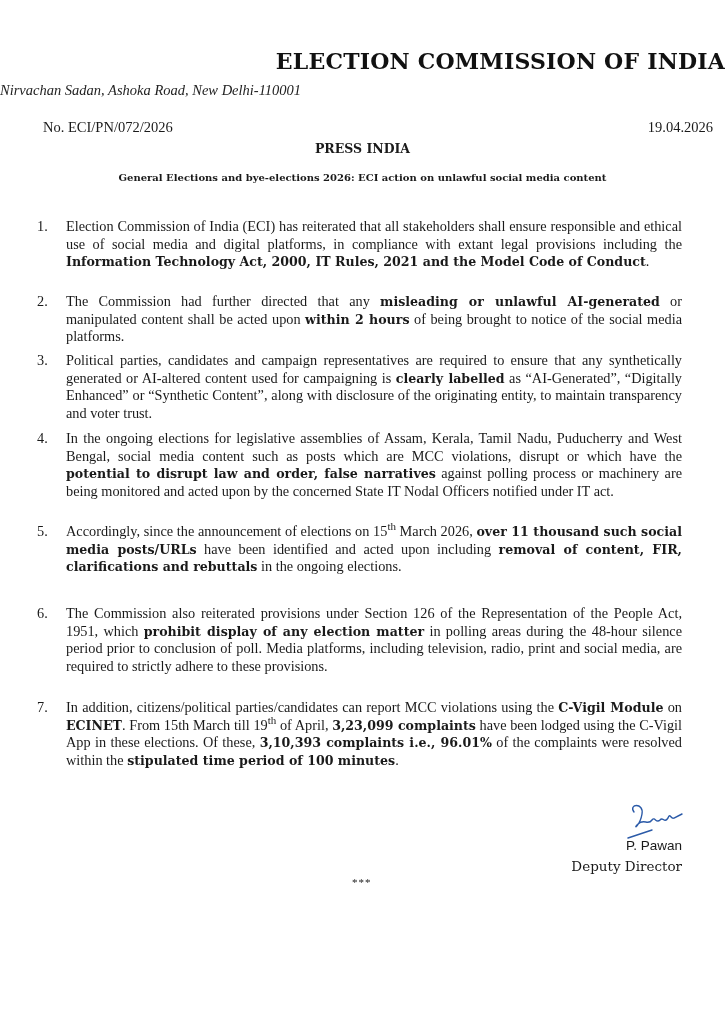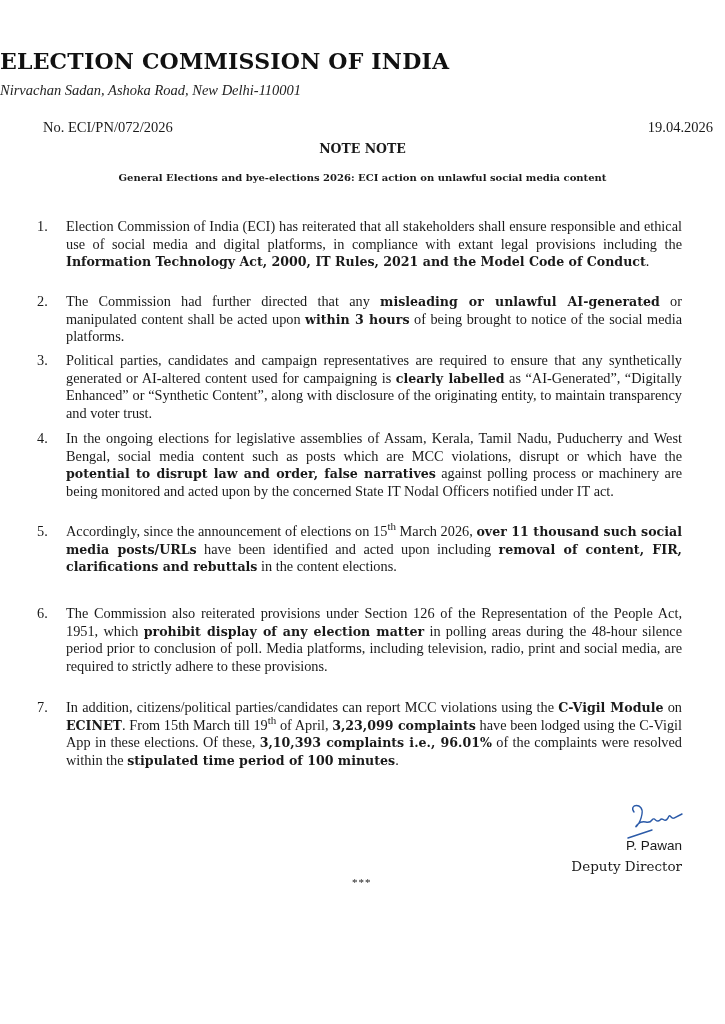--- a/index.html
+++ b/index.html
@@ -3,21 +3,21 @@
 <meta charset="utf-8">
 <style>
   html, body { margin:0; padding:0; background:#ffffff; }
   body {
     width:725px; height:1024px; position:relative; overflow:hidden;
     font-family: "Liberation Serif", "DejaVu Serif", serif;
     color:#1a1a1a;
   }
   .page { position:absolute; left:0; top:0; width:725px; height:1024px; }
   .title {
-    position:absolute; left:0; width:725px; top:48px; text-align:left;
+    position:absolute; left:0; width:725px; top:48px; text-align:right;
     font-family: "DejaVu Serif", serif; font-weight:bold; font-size:22px;
     letter-spacing:0.2px; color:#111;
   }
   .address {
     position:absolute; left:0; width:725px; top:82px; 
     font-style:italic; font-size:14.5px; color:#222;
   }
   .refno { position:absolute; left:43px; top:119px; font-size:14.5px; }
   .date { position:absolute; right:12px; top:119px; font-size:14.5px; }
   .press-note {
@@ -44,42 +44,42 @@
 </head>
 <body>
 
 <div class="page">
   <div class="title">ELECTION COMMISSION OF INDIA</div>
   <div class="address">Nirvachan Sadan, Ashoka Road, New Delhi-110001</div>
 
   <div class="refno">No. ECI/PN/072/2026</div>
   <div class="date">19.04.2026</div>
 
-  <div class="press-note">NOTE NOTE</div>
+  <div class="press-note">PRESS INDIA</div>
   <div class="subject">General Elections and bye-elections 2026: ECI action on unlawful social media content</div>
 
   <div class="para" style="top:218px">
     <span class="num">1.</span>
     <span class="txt"><span>Election Commission of India (ECI) has reiterated that all stakeholders shall ensure responsible and ethical use of social media and digital platforms, in compliance with extant legal provisions including the </span><b>Information Technology Act, 2000, IT Rules, 2021 and the Model Code of Conduct</b><span>.</span></span>
   </div>
   <div class="para" style="top:293px">
     <span class="num">2.</span>
-    <span class="txt"><span>The Commission had further directed that any </span><b>misleading or unlawful AI-generated</b><span> or manipulated content shall be acted upon </span><b>within 3 hours</b><span> of being brought to notice of the social media platforms.</span></span>
+    <span class="txt"><span>The Commission had further directed that any </span><b>misleading or unlawful AI-generated</b><span> or manipulated content shall be acted upon </span><b>within 2 hours</b><span> of being brought to notice of the social media platforms.</span></span>
   </div>
   <div class="para" style="top:352px">
     <span class="num">3.</span>
     <span class="txt"><span>Political parties, candidates and campaign representatives are required to ensure that any synthetically generated or AI-altered content used for campaigning is </span><b>clearly labelled</b><span> as “AI-Generated”, “Digitally Enhanced” or “Synthetic Content”, along with disclosure of the originating entity, to maintain transparency and voter trust.</span></span>
   </div>
   <div class="para" style="top:430px">
     <span class="num">4.</span>
     <span class="txt"><span>In the ongoing elections for legislative assemblies of Assam, Kerala, Tamil Nadu, Puducherry and West Bengal, social media content such as posts which are MCC violations, disrupt or which have the </span><b>potential to disrupt law and order, false narratives</b><span> against polling process or machinery are being monitored and acted upon by the concerned State IT Nodal Officers notified under IT act.</span></span>
   </div>
   <div class="para" style="top:523px">
     <span class="num">5.</span>
-    <span class="txt"><span>Accordingly, since the announcement of elections on 15</span><sup>th</sup><span> March 2026, </span><b>over 11 thousand such social media posts/URLs</b><span> have been identified and acted upon including </span><b>removal of content, FIR, clarifications and rebuttals</b><span> in the content elections.</span></span>
+    <span class="txt"><span>Accordingly, since the announcement of elections on 15</span><sup>th</sup><span> March 2026, </span><b>over 11 thousand such social media posts/URLs</b><span> have been identified and acted upon including </span><b>removal of content, FIR, clarifications and rebuttals</b><span> in the ongoing elections.</span></span>
   </div>
   <div class="para" style="top:605px">
     <span class="num">6.</span>
     <span class="txt"><span>The Commission also reiterated provisions under Section 126 of the Representation of the People Act, 1951, which </span><b>prohibit display of any election matter</b><span> in polling areas during the 48-hour silence period prior to conclusion of poll. Media platforms, including television, radio, print and social media, are required to strictly adhere to these provisions.</span></span>
   </div>
   <div class="para" style="top:699px">
     <span class="num">7.</span>
     <span class="txt"><span>In addition, citizens/political parties/candidates can report MCC violations using the </span><b>C-Vigil Module</b><span> on </span><b>ECINET</b><span>. From 15th March till 19</span><sup>th</sup><span> of April, </span><b>3,23,099 complaints</b><span> have been lodged using the C-Vigil App in these elections. Of these, </span><b>3,10,393 complaints i.e., 96.01%</b><span> of the complaints were resolved within the </span><b>stipulated time period of 100 minutes</b><span>.</span></span>
   </div>
 

